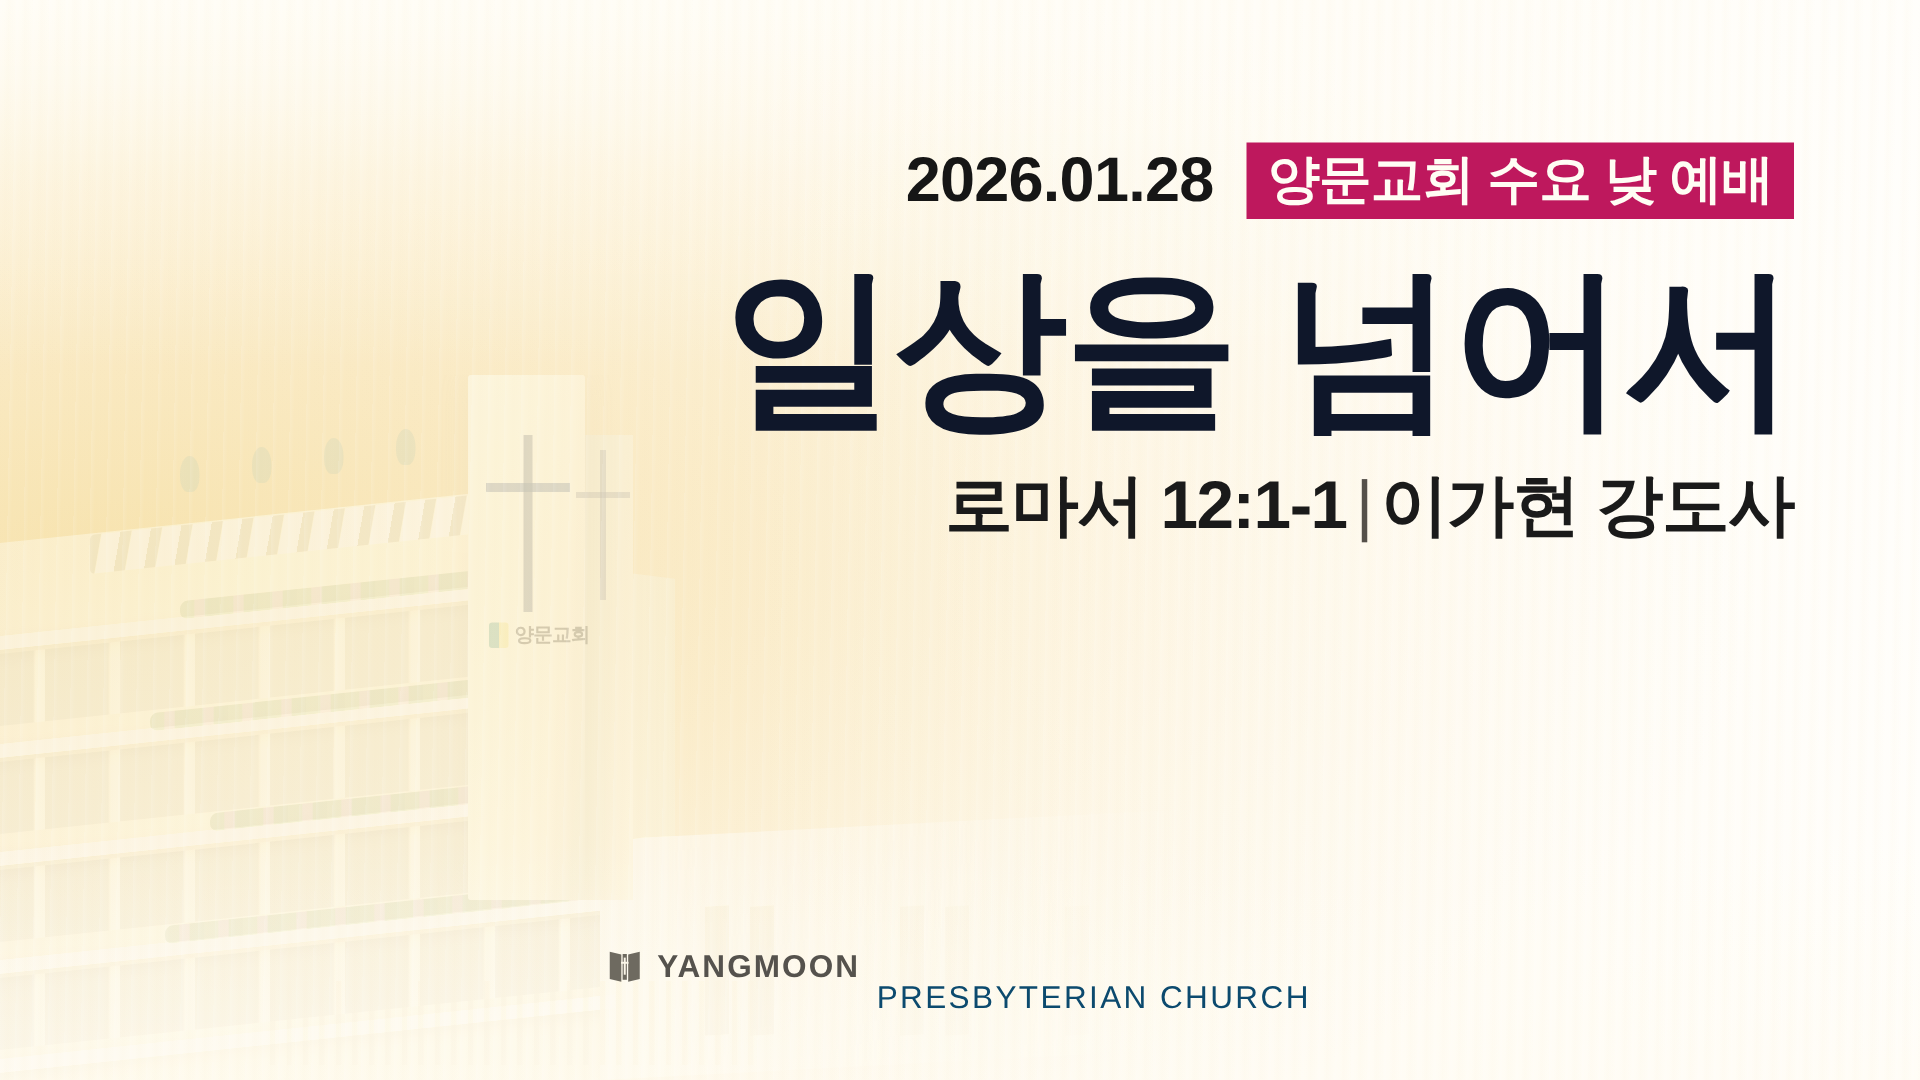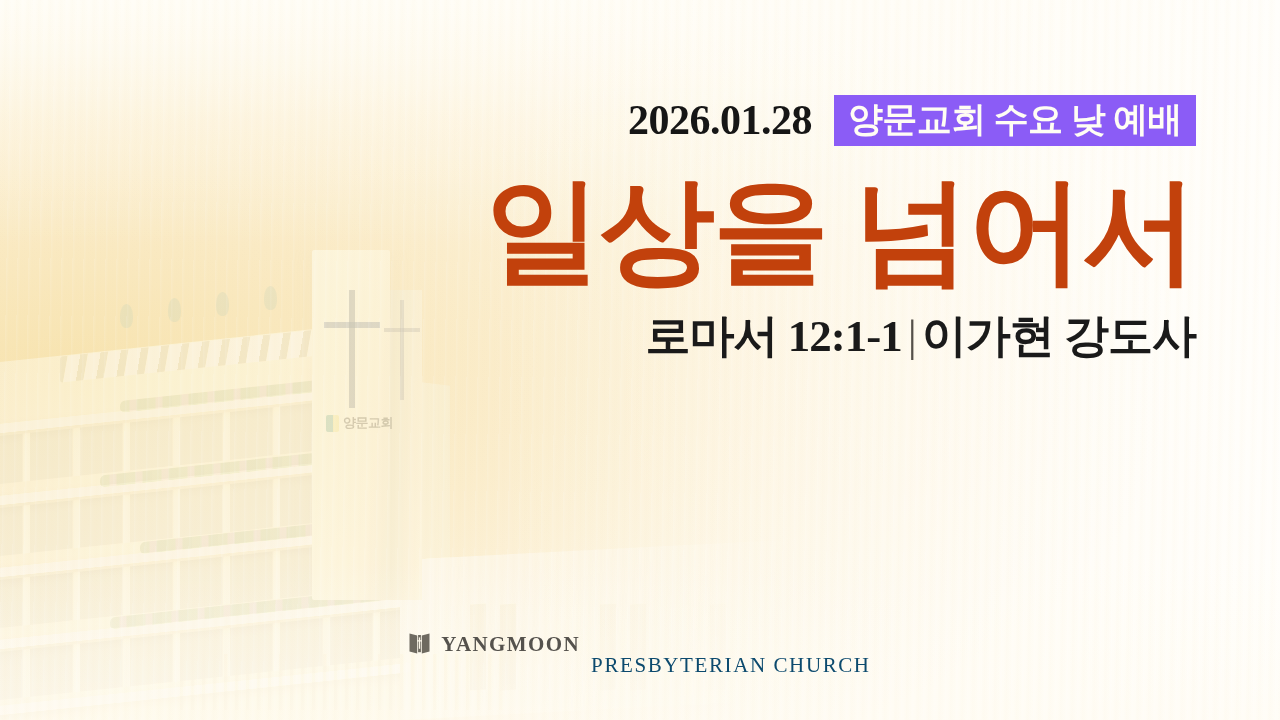--- a/index.html
+++ b/index.html
@@ -6,21 +6,21 @@
     margin: 0;
     padding: 0;
     background: #ffffff;
   }
 
   #slide {
     position: relative;
     width: 1280px;
     height: 720px;
     overflow: hidden;
-    font-family: Liberation Serif, serif;
+    font-family: Liberation Sans, sans-serif;
     background: #FFFBF0;
   }
 
   
   .bg-base {
     position: absolute;
     inset: 0;
     background:
       radial-gradient(120% 95% at 6% 52%, #F7E3AE 0%, #FAEAC4 22%, #FDF4DF 48%, #FFFBF2 72%, #FFFDF8 100%);
   }
@@ -248,34 +248,34 @@
   }
   .date {
     font-size: 42px;
     font-weight: 700;
     color: #161616;
     letter-spacing: -0.5px;
     line-height: 1;
     white-space: nowrap;
   }
   .badge {
-    background: #8b5cf6;
+    background: #be185d;
     color: #FFFDF4;
     font-size: 35px;
     font-weight: 700;
     letter-spacing: -0.6px;
     padding: 7px 14px 9px 14px;
     line-height: 1;
     white-space: nowrap;
   }
   .title {
     margin-top: 24px;
     font-size: 116px;
     font-weight: 800;
-    color: #c2410c;
+    color: #0f172a;
     letter-spacing: -2px;
     line-height: 1.02;
     white-space: nowrap;
   }
   .subtitle {
     margin-top: 22px;
     font-size: 45px;
     font-weight: 700;
     color: #1A1A1A;
     letter-spacing: -1px;

